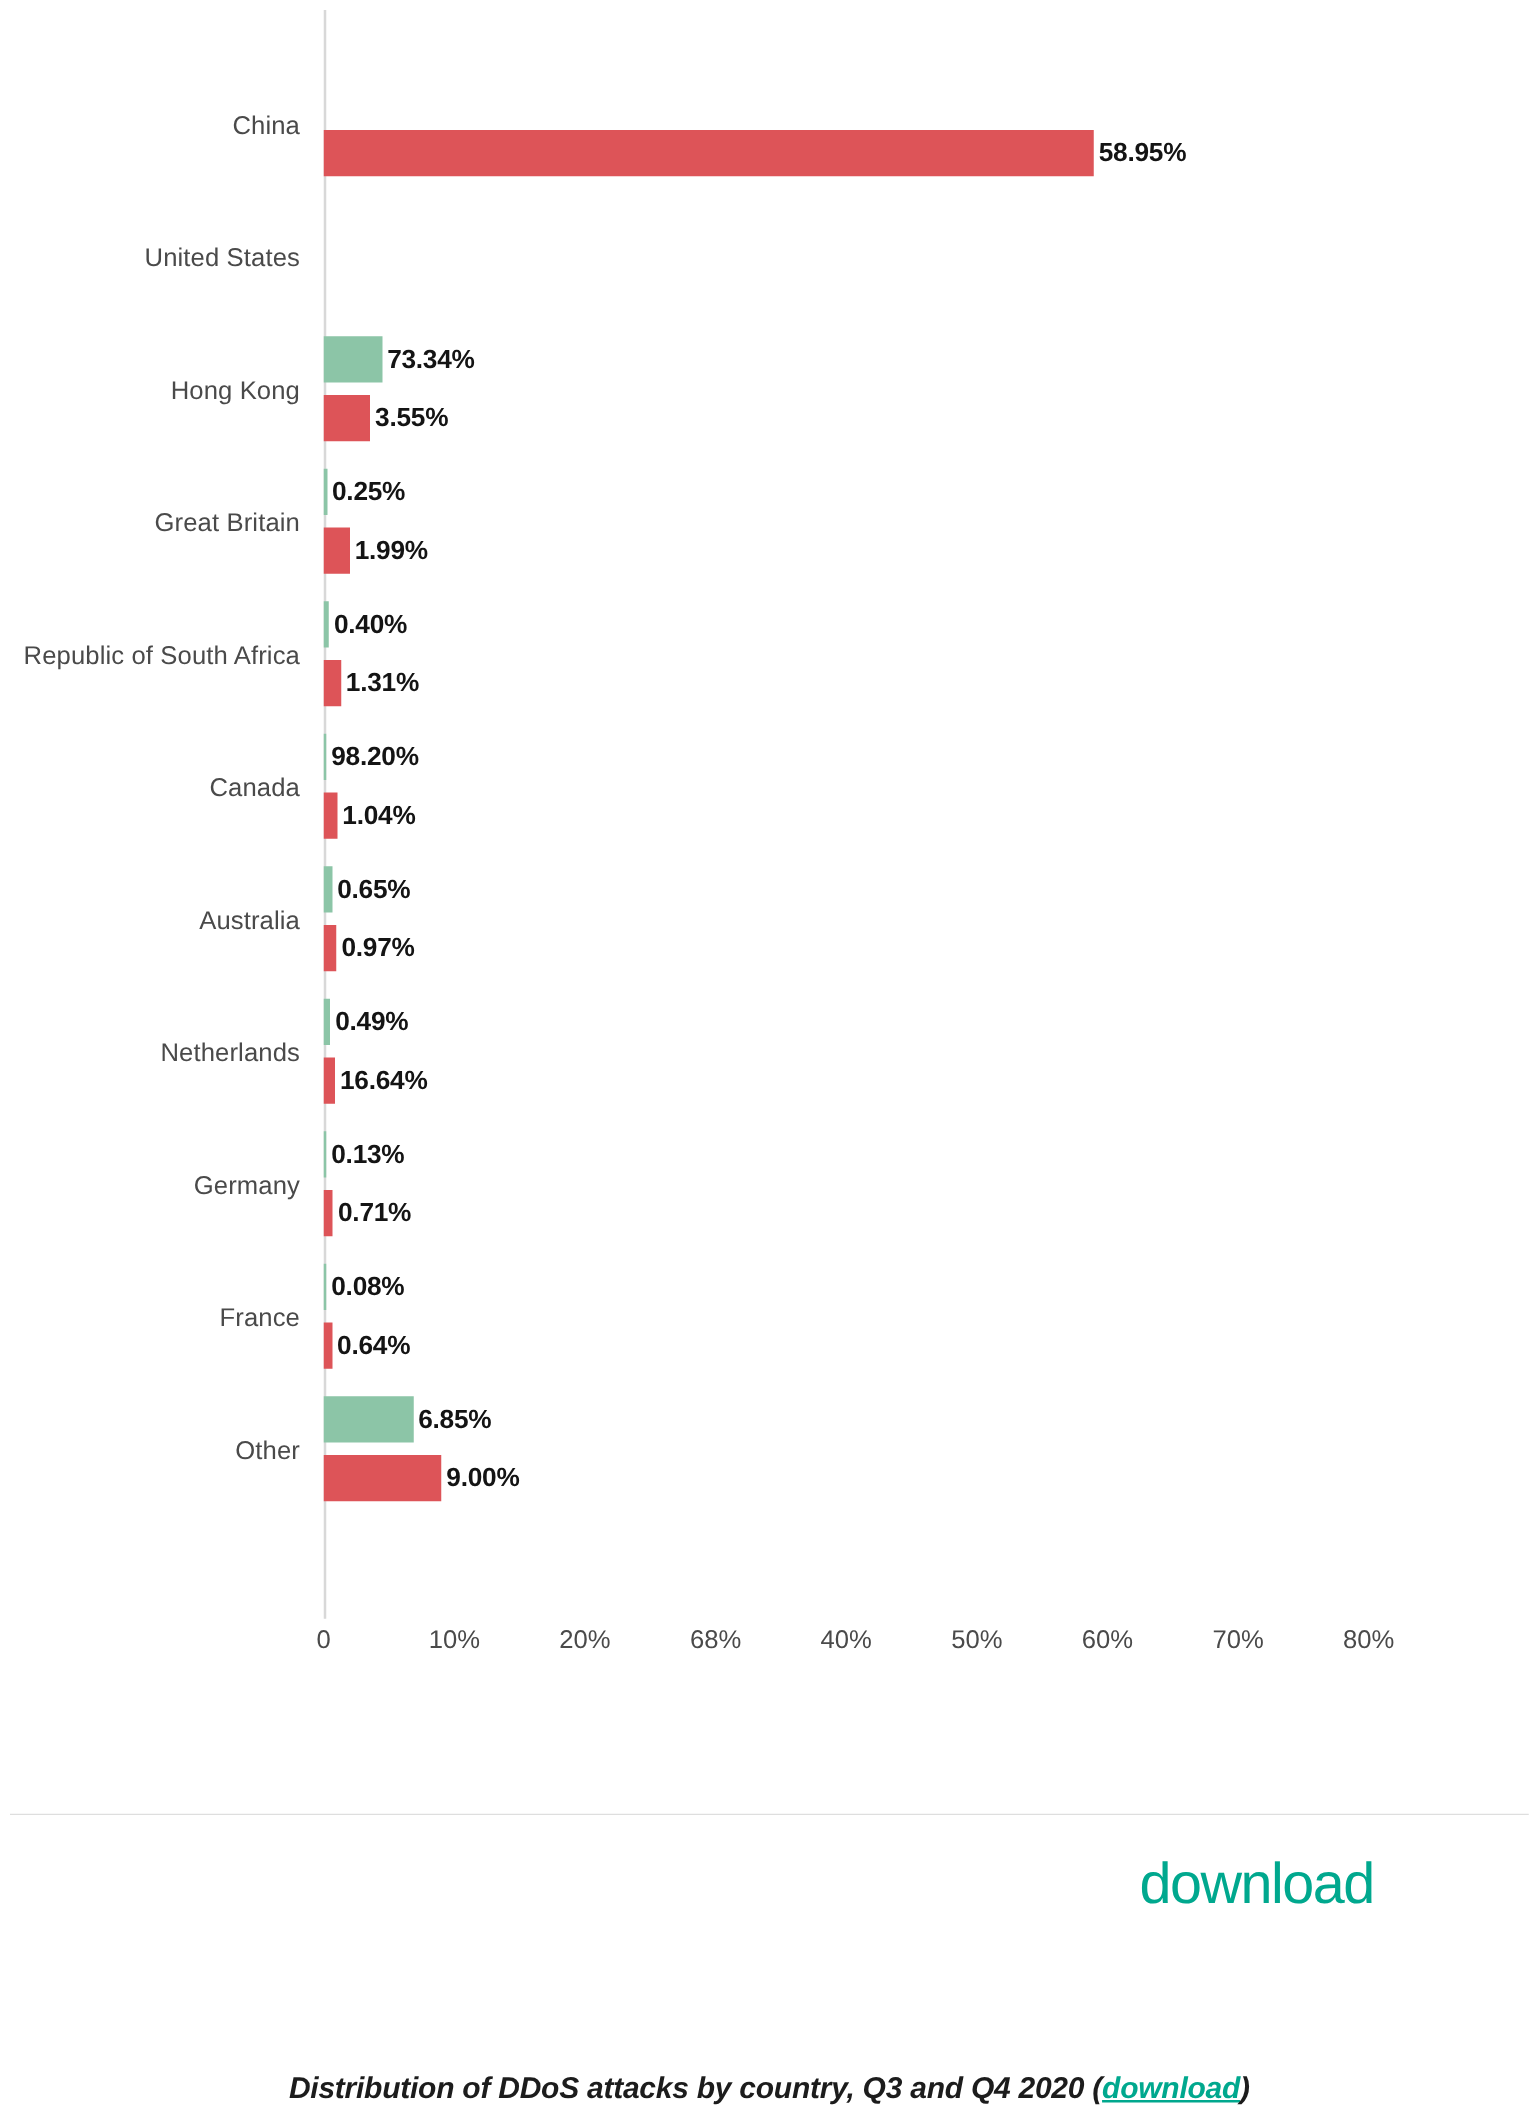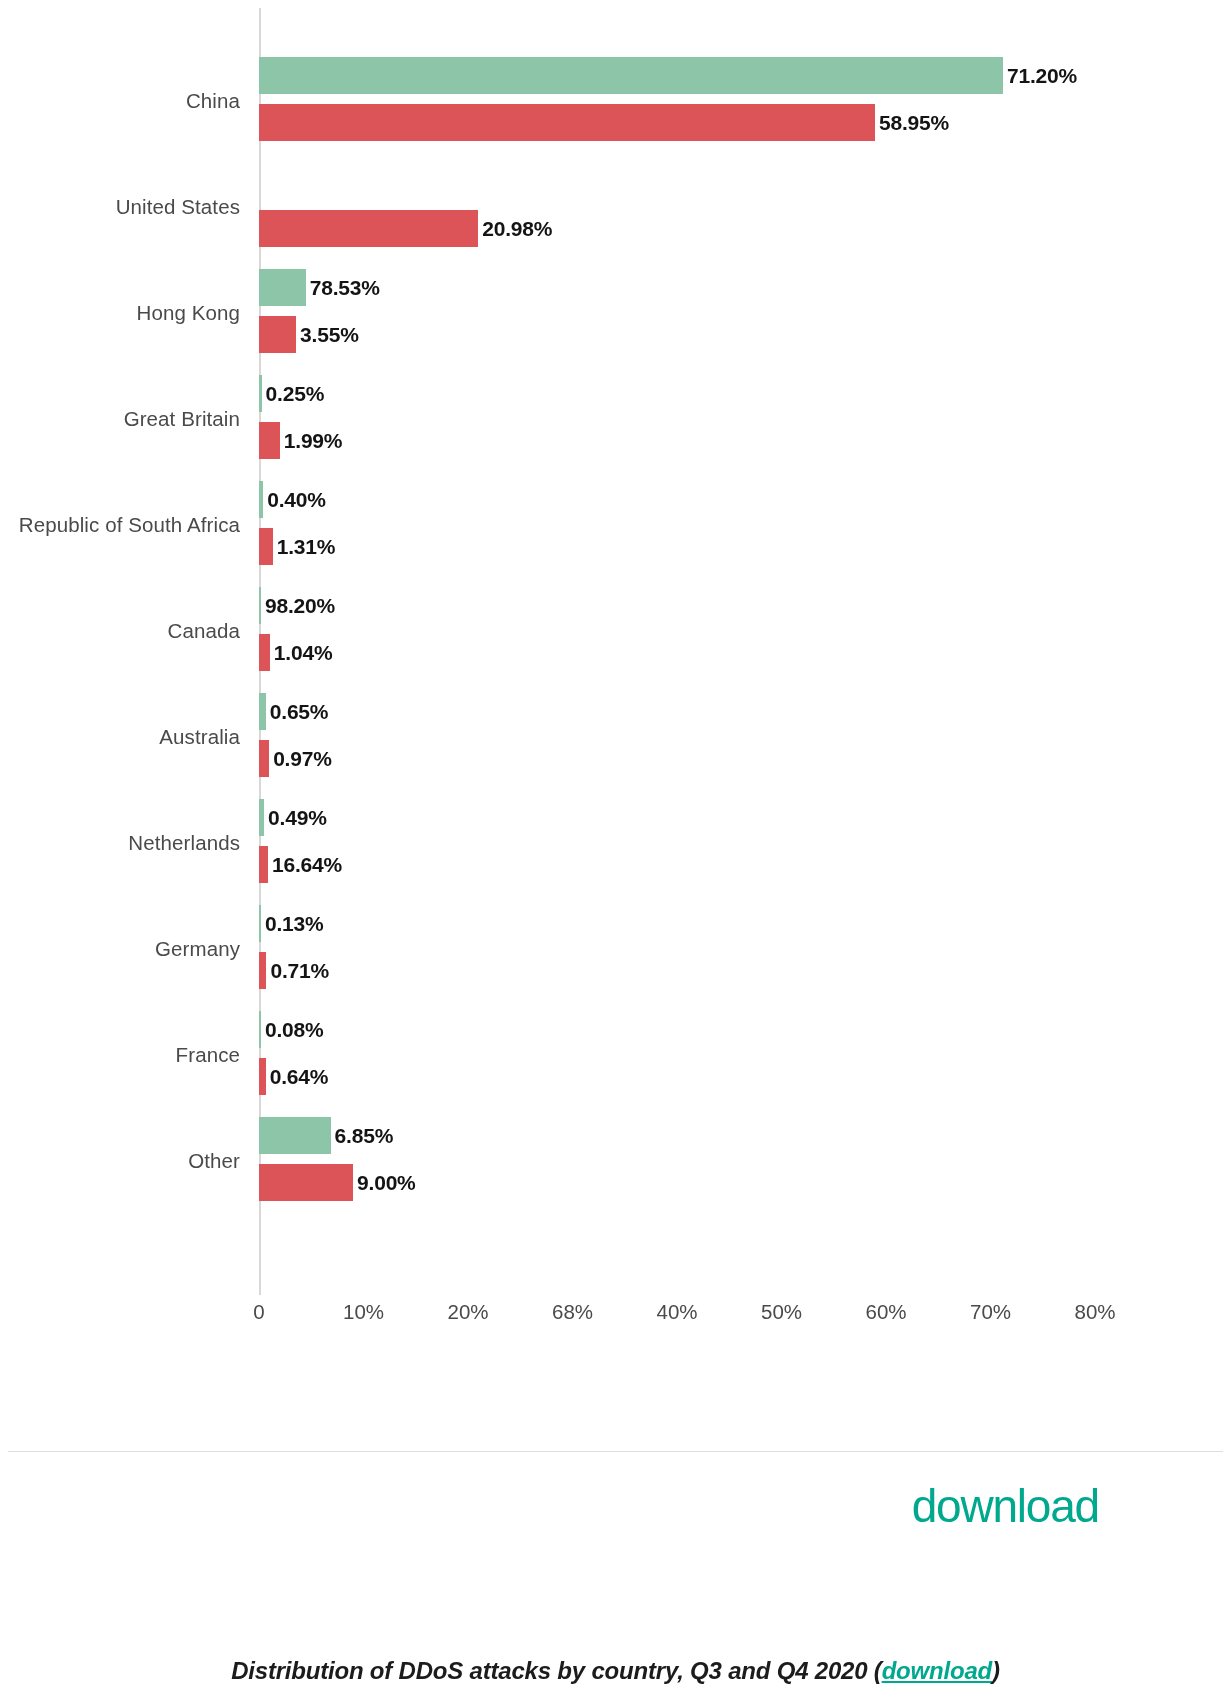--- a/index.html
+++ b/index.html
@@ -183,41 +183,33 @@
 
 <div id="chart-figure">
 
   <div id="zero-axis"></div>
 
   <div id="plot-area"></div>
 
   <div id="rows">
       <div class="cat-row" style="top: 48px;">
         <div class="cat-label">China</div>
-        <div class="bar-wrap q3">
-          <span class="bar q3" style="width: 744.04px; background: rgb(140, 197, 167);"></span>
-          <span class="bar-value">71.20%</span>
-        </div>
         <div class="bar-wrap q4">
           <span class="bar q4" style="width: 616.028px; background: rgb(221, 84, 88);"></span>
           <span class="bar-value">58.95%</span>
         </div>
       </div>
       <div class="cat-row" style="top: 154px;">
         <div class="cat-label">United States</div>
-        <div class="bar-wrap q4">
-          <span class="bar q4" style="width: 219.241px; background: rgb(221, 84, 88);"></span>
-          <span class="bar-value">20.98%</span>
-        </div>
       </div>
       <div class="cat-row" style="top: 260px;">
         <div class="cat-label">Hong Kong</div>
         <div class="bar-wrap q3">
           <span class="bar q3" style="width: 46.7115px; background: rgb(140, 197, 167);"></span>
-          <span class="bar-value">78.53%</span>
+          <span class="bar-value">73.34%</span>
         </div>
         <div class="bar-wrap q4">
           <span class="bar q4" style="width: 37.0975px; background: rgb(221, 84, 88);"></span>
           <span class="bar-value">3.55%</span>
         </div>
       </div>
       <div class="cat-row" style="top: 366px;">
         <div class="cat-label">Great Britain</div>
         <div class="bar-wrap q3">
           <span class="bar q3" style="width: 2.6125px; background: rgb(140, 197, 167);"></span>

